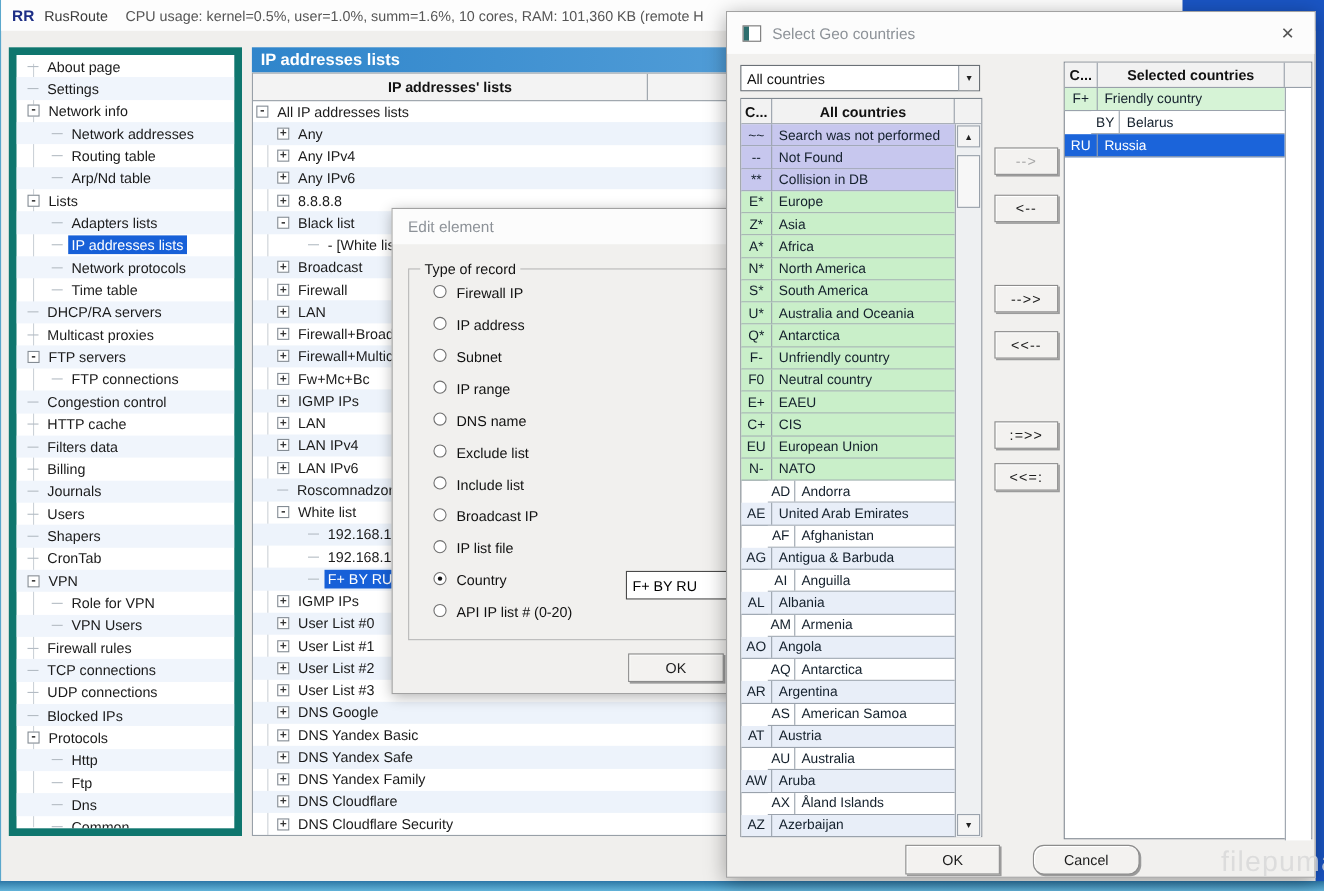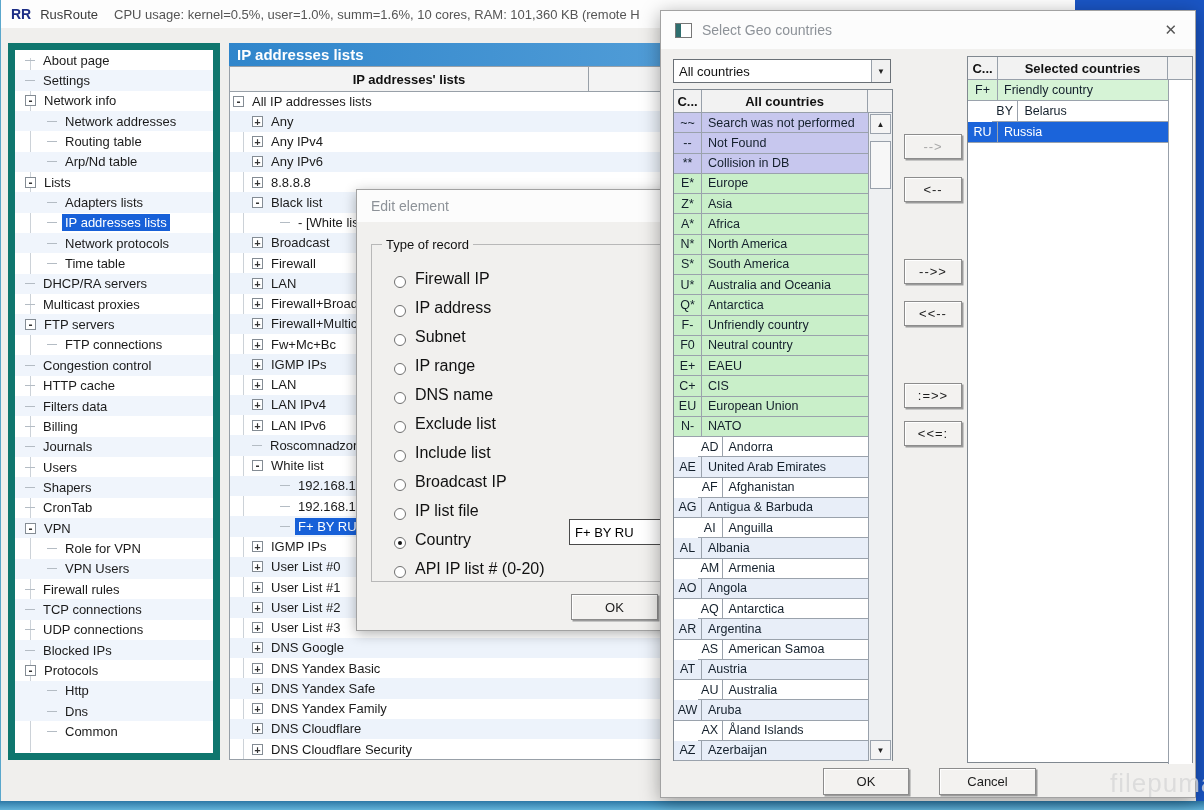--- a/index.html
+++ b/index.html
@@ -53,21 +53,21 @@
   .xbtn{margin-left:auto;font-size:15px;color:#555;padding:0 4px;}
   .btn{position:absolute;background:#f3f2f0;border:1px solid #8c8c8c;box-shadow:inset 1px 1px 0 #fff,1.5px 1.5px 0 #9b9b9b;
        font-size:13px;color:#1c1c1c;display:flex;align-items:center;justify-content:center;box-sizing:border-box;
        font-family:"Liberation Sans",sans-serif;}
   .btn.dis{color:#a8a8a8;}
   
   .editdlg{left:356px;top:189px;width:420px;height:442px;z-index:10;box-shadow:0 3px 12px rgba(0,0,0,.3);}
   .group{position:absolute;left:14px;top:54px;width:430px;height:336px;border:1px solid #b8b8b8;}
   .group-label{position:absolute;left:10px;top:-8px;background:#f1f0ee;padding:0 4px;font-size:13px;color:#111;}
   .radios{padding:14px 0 0 22px;}
-  .radio-row{display:flex;align-items:flex-end;height:29px;font-size:16px;color:#111;}
+  .radio-row{display:flex;align-items:flex-start;height:29px;font-size:13px;color:#111;}
   .rb{width:12px;height:12px;border:1px solid #707070;border-radius:50%;background:#fff;margin-right:9px;
       position:relative;flex:none;box-sizing:border-box;}
   .radio-row.sel .rb::after{content:"";position:absolute;left:3px;top:3px;width:4px;height:4px;border-radius:50%;background:#111;}
   .country-input{position:absolute;left:212px;top:329px;width:230px;height:26px;border:1px solid #4a4a4a;
                  background:#fff;font-size:13px;padding:0 0 0 5px;box-sizing:border-box;font-family:"Liberation Sans",sans-serif;}
   .ok1{left:214px;top:404px;width:87px;height:26px;}
   
   .geodlg{left:660px;top:10px;width:536px;height:788px;z-index:20;box-shadow:0 4px 18px rgba(0,0,0,.35);}
   .geodlg .dtitle{height:38px;}
   .combo{position:absolute;left:12px;top:48px;width:218px;height:24px;background:#fff;border:1px solid #6a7076;
@@ -99,21 +99,21 @@
           font-size:8px;color:#222;margin:1px;flex:none;}
   .strack{flex:1;position:relative;}
   .sthumb{position:absolute;left:1px;right:1px;top:6px;height:48px;background:#f7f7f7;border:1px solid #98a0aa;box-sizing:border-box;}
   .sc-col{width:24px;border-left:1px solid #98a0aa;background:#fff;height:684px;box-sizing:border-box;}
   .tbtns{position:absolute;left:243px;top:0;width:58px;height:100%;}
   .tbtn{left:0;width:58px;height:25px;letter-spacing:1px;}
   .tbtn:nth-of-type(1){top:123px;} .tbtn:nth-of-type(2){top:166px;}
   .tbtn:nth-of-type(3){top:248px;} .tbtn:nth-of-type(4){top:290px;}
   .tbtn:nth-of-type(5){top:372px;} .tbtn:nth-of-type(6){top:410px;}
   .okbtn{left:162px;top:757px;width:86px;height:27px;}
-  .cancelbtn{left:278px;top:757px;width:97px;height:27px;}
+  .cancelbtn{left:278px;top:757px;width:97px;height:27px;border-radius:10px;}
   .watermark{position:absolute;left:1110px;top:768px;z-index:30;font-size:26px;color:#d8d8d8;opacity:.8;letter-spacing:1px;}
 </style>
 </head>
 <body>
 
 <div class="screen">
 
   <div class="mainwin">
     <div class="titlebar">
       <span class="logo">RR</span>
@@ -245,20 +245,24 @@
             <span class="mark"></span>
             <span class="lbl">Blocked IPs</span>
           </div>
           <div class="row d1 m-minus">
             <span class="mark">-</span>
             <span class="lbl">Protocols</span>
           </div>
           <div class="row d2 m-leaf stripe">
             <span class="mark"></span>
             <span class="lbl">Http</span>
+          </div>
+          <div class="row d2 m-leaf">
+            <span class="mark"></span>
+            <span class="lbl">Ftp</span>
           </div>
           <div class="row d2 m-leaf stripe">
             <span class="mark"></span>
             <span class="lbl">Dns</span>
           </div>
           <div class="row d2 m-leaf">
             <span class="mark"></span>
             <span class="lbl">Common</span>
           </div>
         </div>

